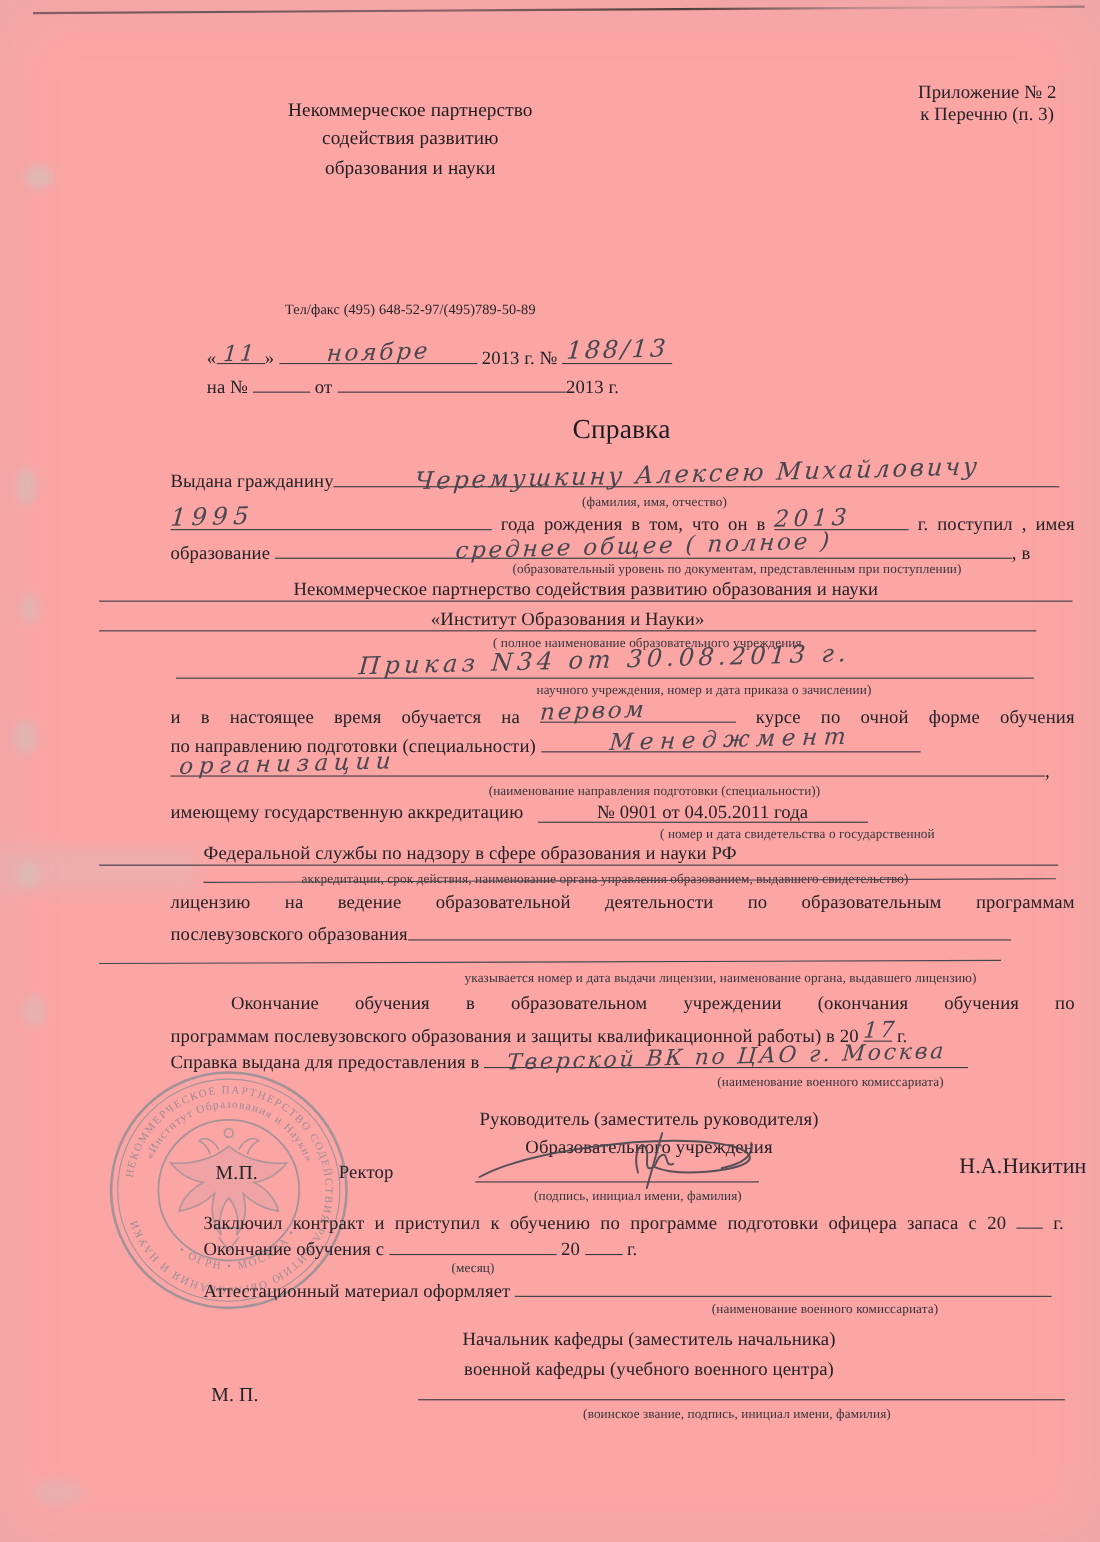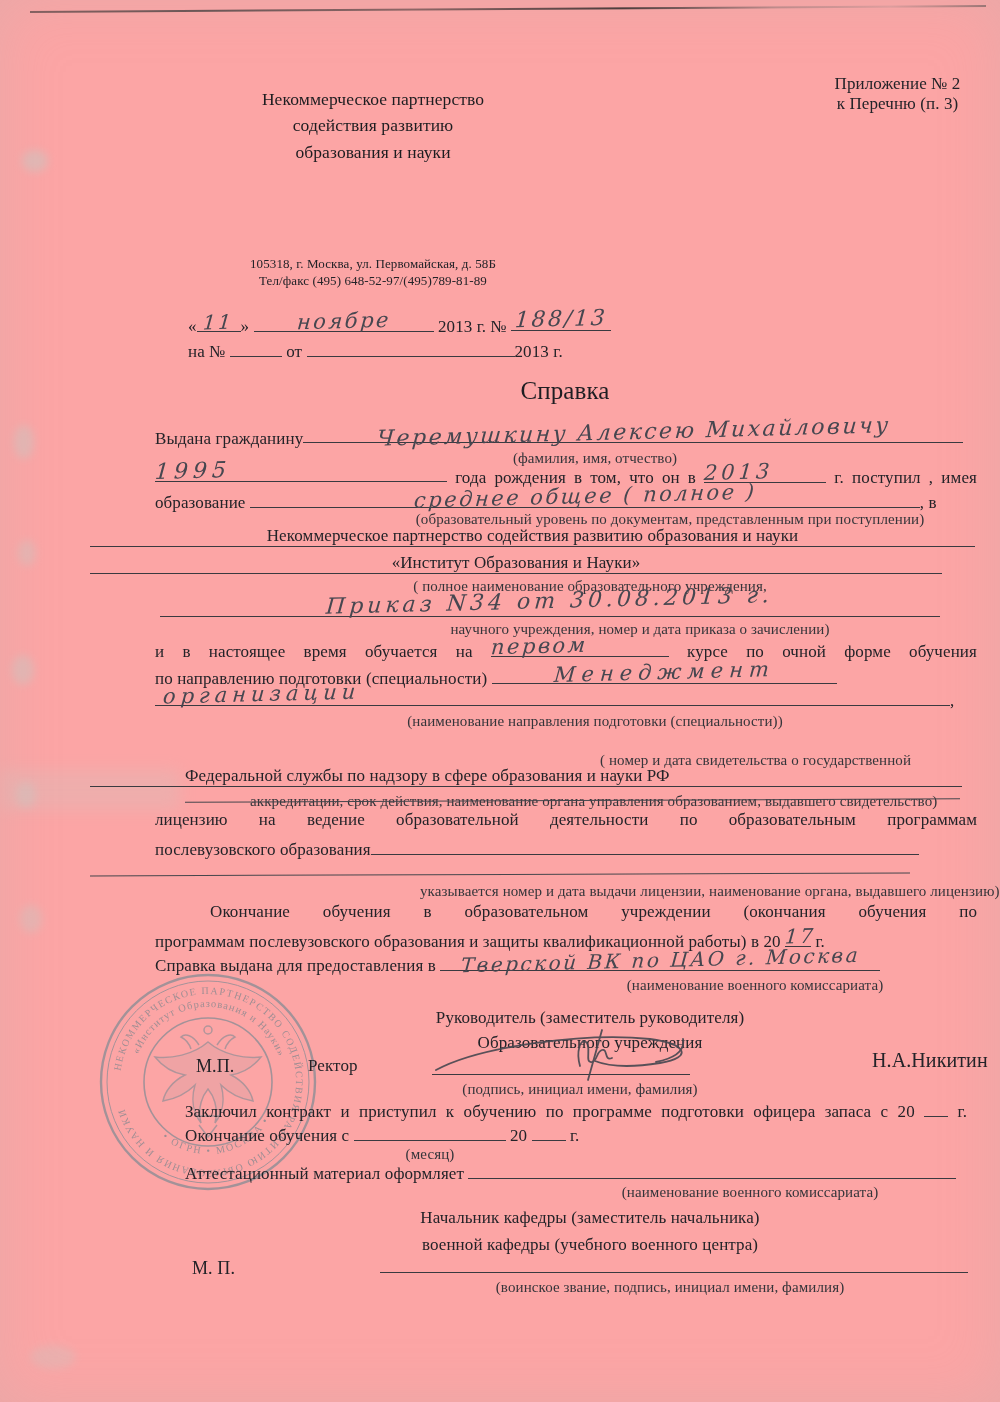--- a/index.html
+++ b/index.html
@@ -2,21 +2,21 @@
 <html><head>
 <meta charset="utf-8">
 <style>
   html,body{margin:0;padding:0;background:#e8e8e6;}
   .page{position:relative;width:1000px;height:1402px;background:#fca5a5;overflow:hidden;
         font-family:"Liberation Serif",serif;color:#232328;
         box-shadow:inset 0 0 60px rgba(180,180,175,.25);}
   .ln{position:absolute;white-space:nowrap;font-size:17px;letter-spacing:.1px;line-height:1.2;}
   .just{text-align:justify;text-align-last:justify;white-space:normal;}
   .ctr{text-align:center;}
-  .cap{font-size:15px;color:#35353a;letter-spacing:.1px;}
+  .cap{font-size:12px;color:#35353a;letter-spacing:.1px;}
   .ul{display:inline-block;border-bottom:1.4px solid #3a3a40;text-align:center;height:1.05em;vertical-align:baseline;}
   .hw{font-family:"DejaVu Serif",serif;font-style:italic;color:#474750;position:relative;
       display:inline-block;letter-spacing:2.5px;transform:rotate(-1.5deg) skewX(-6deg);}
   .bold{font-weight:normal;}
   .lh{color:#1d1d20;}
   .smudge{position:absolute;background:#c7c7c2;border-radius:50%;filter:blur(4px);}
   .scanline{position:absolute;left:30px;top:8px;width:956px;height:2px;
      background:linear-gradient(90deg,rgba(40,40,40,.55) 0%,rgba(60,60,60,.75) 18%,rgba(40,40,40,.5) 40%,rgba(35,35,35,.8) 62%,rgba(90,90,90,.35) 78%,rgba(120,120,120,.18) 90%,rgba(70,70,70,.5) 100%);
      transform:rotate(-0.35deg);}
   svg text{font-family:"Liberation Serif",serif;}
@@ -39,22 +39,21 @@
   <div class="ln ctr" style="left:805px;top:74px;width:185px;font-size:17px">
     <span>Приложение № 2</span><br>
     <span>к Перечню (п. 3)</span>
   </div>
 
   <div class="ln ctr bold lh" style="left:158px;top:86px;width:430px;font-size:17.5px;line-height:1.5">
     <span>Некоммерческое партнерство</span><br>
     <span>содействия развитию</span><br>
     <span>образования и науки</span>
   </div>
-  <div class="ln ctr" style="left:158px;top:256px;width:430px;font-size:13px">105318, г. Москва, ул. Первомайская, д. 58Б</div>
-  <div class="ln ctr" style="left:158px;top:273px;width:430px;font-size:13px">Тел/факс (495) 648-52-97/(495)789-81-89</div>
+  <div class="ln ctr" style="left:158px;top:273px;width:430px;font-size:13px">Тел/факс (495) 648-52-97/(495)789-50-89</div>
 
   <div class="ln" style="left:188px;top:312px">
     <span>«</span><span class="ul" style="width:44px"><span class="hw" style="font-size:20px;top:-3px">11</span></span><span>»</span>
     <span class="ul" style="width:180px"><span class="hw" style="font-size:21px;top:-4px">ноябре</span></span>
     <span>2013 г. №</span>
     <span class="ul" style="width:100px"><span class="hw" style="font-size:22px;top:-6px">188/13</span></span>
   </div>
   <div class="ln" style="left:188px;top:338px">
     <span>на №</span>
     <span class="ul" style="width:52px"></span>
@@ -99,20 +98,24 @@
 
   <div class="ln" style="left:155px;top:665px;width:822px">
     <span>по направлению подготовки (специальности)</span>
     <span class="ul" style="width:345px"><span class="hw" style="font-size:21px;top:-5px;letter-spacing:6px">Менеджмент</span></span>
   </div>
   <div class="ln" style="left:155px;top:687px;width:822px">
     <span class="ul" style="width:795px;text-align:left"><span class="hw" style="font-size:21px;top:-5px;letter-spacing:5px;margin-left:8px">организации</span></span><span>,</span>
   </div>
   <div class="ln cap ctr" style="left:330px;top:712px;width:530px">(наименование направления подготовки (специальности))</div>
 
+  <div class="ln" style="left:155px;top:729px;width:822px">
+    <span>имеющему государственную аккредитацию</span>&nbsp;&nbsp;
+    <span class="ul" style="width:300px;font-weight:500"><span>№ 0901 от 04.05.2011 года</span></span>
+  </div>
   <div class="ln cap" style="left:600px;top:751px">( номер и дата свидетельства о государственной</div>
 
   <div class="ln" style="left:90px;top:766px;width:872px;border-bottom:1.4px solid #3a3a40;padding-left:95px;box-sizing:border-box">Федеральной службы по надзору в сфере образования и науки РФ</div>
   <div class="ln cap ctr" style="left:250px;top:792px;width:600px">аккредитации, срок действия, наименование органа управления образованием, выдавшего свидетельство)</div>
 
   <div class="ln" style="left:185px;top:800px;width:775px;border-bottom:1.4px solid #46464c;transform:rotate(-0.25deg)"></div>
 
   <div class="ln just" style="left:155px;top:810px;width:822px">лицензию на ведение образовательной деятельности по образовательным программам</div>
   <div class="ln" style="left:155px;top:836px;width:822px">
     <span>послевузовского образования</span><span class="ul" style="width:548px"></span>

